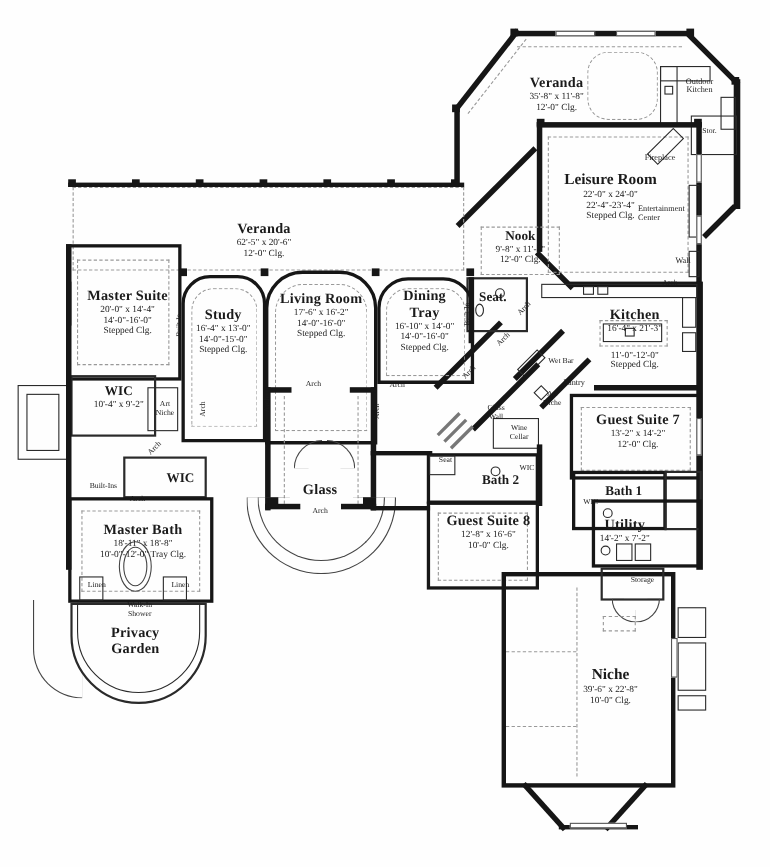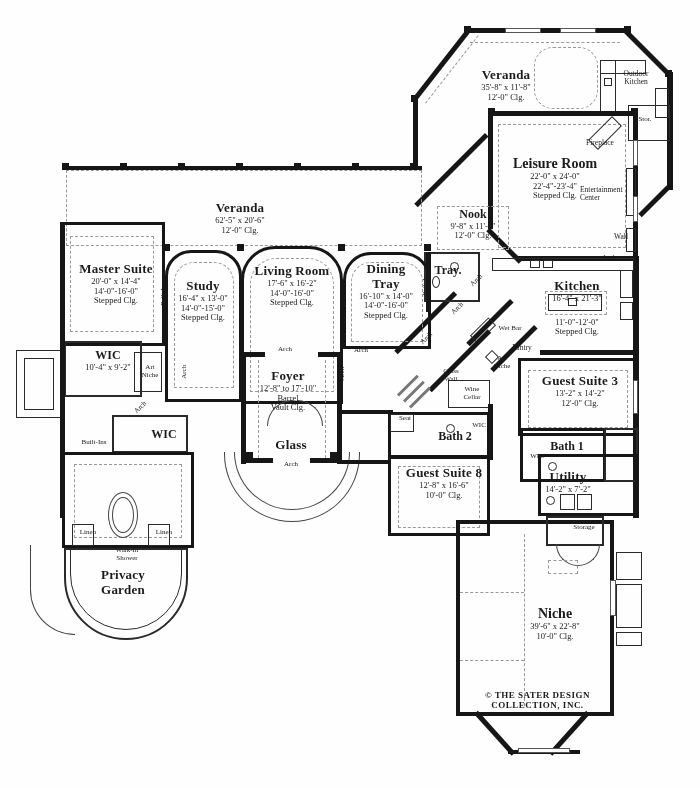--- a/index.html
+++ b/index.html
@@ -243,21 +243,21 @@
     <div class="dm">Stepped Clg.</div>
   </div>
 
   <div class="lbl" style="left:354px;top:262px;width:64px">
     <div class="nm">Dining Tray</div>
     <div class="dm">16'-10" x 14'-0"</div>
     <div class="dm">14'-0"-16'-0"</div>
     <div class="dm">Stepped Clg.</div>
   </div>
 
-  <div class="lbl nm12" style="left:424px;top:264px;width:48px">Tray.</div>
+  <div class="lbl nm12" style="left:424px;top:264px;width:48px">Seat.</div>
 
   <div class="lbl" style="left:542px;top:279px;width:70px">
     <div class="nm">Kitchen</div>
     <div class="dm">16'-4" x 21'-3"</div>
     <div class="dm" style="margin-top:14px">11'-0"-12'-0"</div>
     <div class="dm">Stepped Clg.</div>
   </div>
 
   <div class="lbl tn" style="left:492px;top:325px;width:36px">Wet Bar</div>
   <div class="lbl tn8" style="left:505px;top:344px;width:34px">Pantry</div>
@@ -268,54 +268,53 @@
 
   <div class="lbl" style="left:78px;top:349px;width:60px">
     <div class="nm12">WIC</div>
     <div class="dm">10'-4" x 9'-2"</div>
   </div>
   <div class="lbl tn" style="left:136px;top:364px;width:28px">
     <div>Art</div>
     <div>Niche</div>
   </div>
 
-  <div class="lbl" style="left:250px;top:369px;width:76px">
-    <div class="nm">Foyer</div>
-    <div class="dm">12'-8" to 17'-10"</div>
-    <div class="dm">Barrel</div>
-    <div class="dm">Vault Clg.</div>
-  </div>
   <div class="lbl nm" style="left:258px;top:438px;width:66px">Glass</div>
   <div class="lbl tn" style="left:278px;top:461px;width:26px">Arch</div>
 
   <div class="lbl tn" style="left:434px;top:368px;width:34px">
     <div>Glass</div>
     <div>Wall</div>
   </div>
   <div class="lbl tn" style="left:452px;top:386px;width:40px">
     <div>Wine</div>
     <div>Cellar</div>
   </div>
 
   <div class="lbl" style="left:524px;top:374px;width:112px">
-    <div class="nm">Guest Suite 3</div>
+    <div class="nm">Guest Suite 7</div>
     <div class="dm">13'-2" x 14'-2"</div>
     <div class="dm">12'-0" Clg.</div>
   </div>
 
   <div class="lbl tn" style="left:392px;top:415px;width:26px">Seat</div>
   <div class="lbl nm12" style="left:424px;top:430px;width:62px">Bath 2</div>
   <div class="lbl tn" style="left:466px;top:422px;width:26px">WIC</div>
   <div class="lbl nm12" style="left:538px;top:440px;width:58px">Bath 1</div>
   <div class="lbl tn" style="left:524px;top:453px;width:26px">WIC</div>
 
   <div class="lbl nm12" style="left:140px;top:428px;width:48px">WIC</div>
   <div class="lbl tn" style="left:74px;top:439px;width:40px">Built-Ins</div>
   <div class="lbl tn" style="left:112px;top:450px;width:26px">Arch</div>
 
+  <div class="lbl" style="left:82px;top:474px;width:96px">
+    <div class="nm">Master Bath</div>
+    <div class="dm">18'-11" x 18'-8"</div>
+    <div class="dm">10'-0"-12'-0" Tray Clg.</div>
+  </div>
   <div class="lbl tn" style="left:74px;top:529px;width:28px">Linen</div>
   <div class="lbl tn" style="left:150px;top:529px;width:28px">Linen</div>
   <div class="lbl tn" style="left:106px;top:547px;width:42px">
     <div>Walk-In</div>
     <div>Shower</div>
   </div>
   <div class="lbl" style="left:92px;top:568px;width:62px">
     <div class="nm">Privacy</div>
     <div class="nm">Garden</div>
   </div>
@@ -331,24 +330,20 @@
     <div class="dm">14'-2" x 7'-2"</div>
   </div>
   <div class="lbl tn" style="left:562px;top:524px;width:44px">Storage</div>
 
   <div class="lbl" style="left:512px;top:606px;width:86px">
     <div class="nm14">Niche</div>
     <div class="dm">39'-6" x 22'-8"</div>
     <div class="dm">10'-0" Clg.</div>
   </div>
 
-  <div class="lbl cap" style="left:450px;top:690px;width:175px">
-    <div>© THE SATER DESIGN</div>
-    <div>COLLECTION, INC.</div>
-  </div>
 
   <div class="lbl tn r45" style="left:464px;top:277px;width:26px">Arch</div>
   <div class="lbl tn r45" style="left:445px;top:305px;width:26px">Arch</div>
   <div class="lbl tn r45" style="left:414px;top:335px;width:26px">Arch</div>
   <div class="lbl tn r45" style="left:128px;top:404px;width:26px">Arch</div>
   <div class="lbl tn r90" style="left:172px;top:368px;width:26px">Arch</div>
   <div class="lbl tn r90" style="left:230px;top:364px;width:26px">Arch</div>
   <div class="lbl tn r90" style="left:330px;top:370px;width:26px">Arch</div>
   <div class="lbl tn" style="left:272px;top:346px;width:26px">Arch</div>
   <div class="lbl tn" style="left:348px;top:347px;width:26px">Arch</div>

